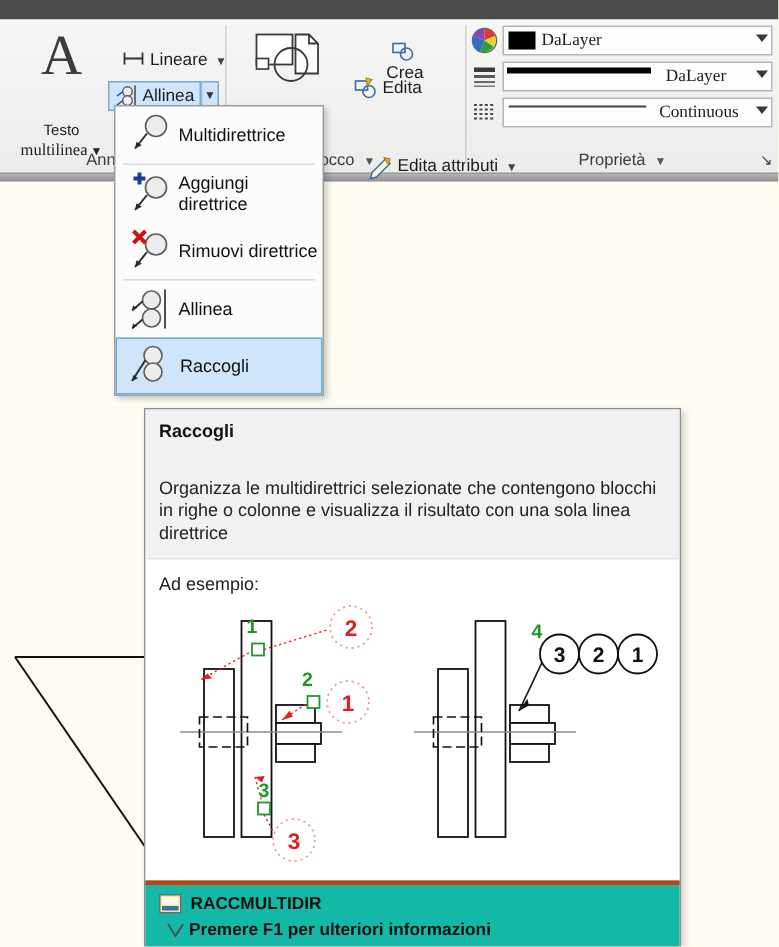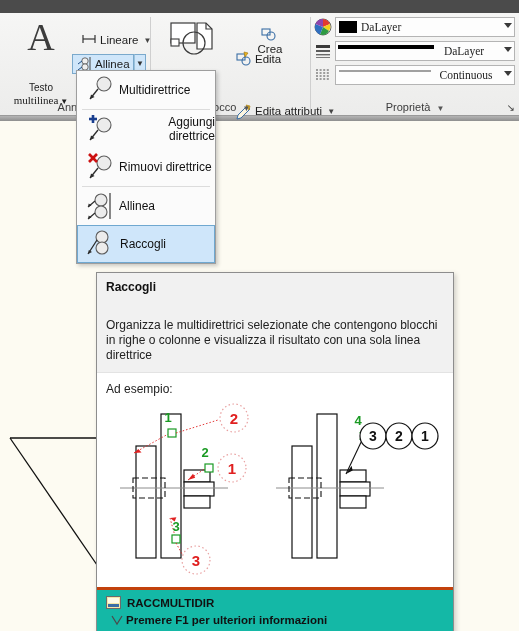--- a/index.html
+++ b/index.html
@@ -71,21 +71,21 @@
   .tip-foot{background:#14b8a6;border-top:3px solid #c2410c;padding:6px 9px 7px 9px;}
   .tip-cmd{font-size:11.5px;font-weight:bold;color:#111;display:flex;align-items:center;}
   .tip-cmd .ci{width:15px;height:13px;margin-right:6px;flex:none;}
   .tip-f1{font-size:11.5px;font-weight:bold;color:#111;margin-top:5px;padding-left:20px;}
   .tipchev{position:absolute;left:108px;top:614px;}
 
   
   .draw{position:absolute;left:0;top:115px;width:519px;height:516px;z-index:0;}
   .layer1{z-index:1;}
   .layer2{z-index:2;}
-  .layer3{z-index:3;text-align:right;}
+  .layer3{z-index:3;}
 </style>
 </head>
 <body>
 
 <svg class="draw" viewBox="0 0 519 516">
   <line x1="10" y1="323" x2="108" y2="323" stroke="#101010" stroke-width="1.3"></line>
   <line x1="10" y1="323" x2="108" y2="466" stroke="#101010" stroke-width="1.3"></line>
 </svg>
 
 <div class="titlebar"></div>
@@ -161,21 +161,21 @@
       <span class="ic">
         <svg width="18" height="18" viewBox="0 0 18 18">
             <rect x="2" y="4" width="8" height="6" fill="none" stroke="#3a6ea5" stroke-width="1.1"></rect>
             <circle cx="11" cy="11" r="4" fill="none" stroke="#3a6ea5" stroke-width="1.1"></circle>
             <path d="M9 2 l4 1 -3 4 z" fill="#e8b21f" stroke="#a8801a" stroke-width=".7"></path>
           </svg>
       </span>
       <span class="txt">Edita</span>
     </div>
 
-    <div class="srow" style="left:82px;top:60px;width:78px;margin-top:28px;">
+    <div class="srow" style="left:92px;top:60px;width:78px;margin-top:28px;">
       <span class="ic">
         <svg width="18" height="18" viewBox="0 0 18 18">
             <path d="M3 13 l9-9 3 3 -9 9 -4 1z" fill="#fdf6e0" stroke="#3a6ea5" stroke-width="1"></path>
             <path d="M11 3 l4 1 -1 4 z" fill="#e8b21f" stroke="#a8801a" stroke-width=".7"></path>
           </svg>
       </span>
       <span class="txt">Edita attributi</span>
       <span class="caret">▼</span>
     </div>
 

